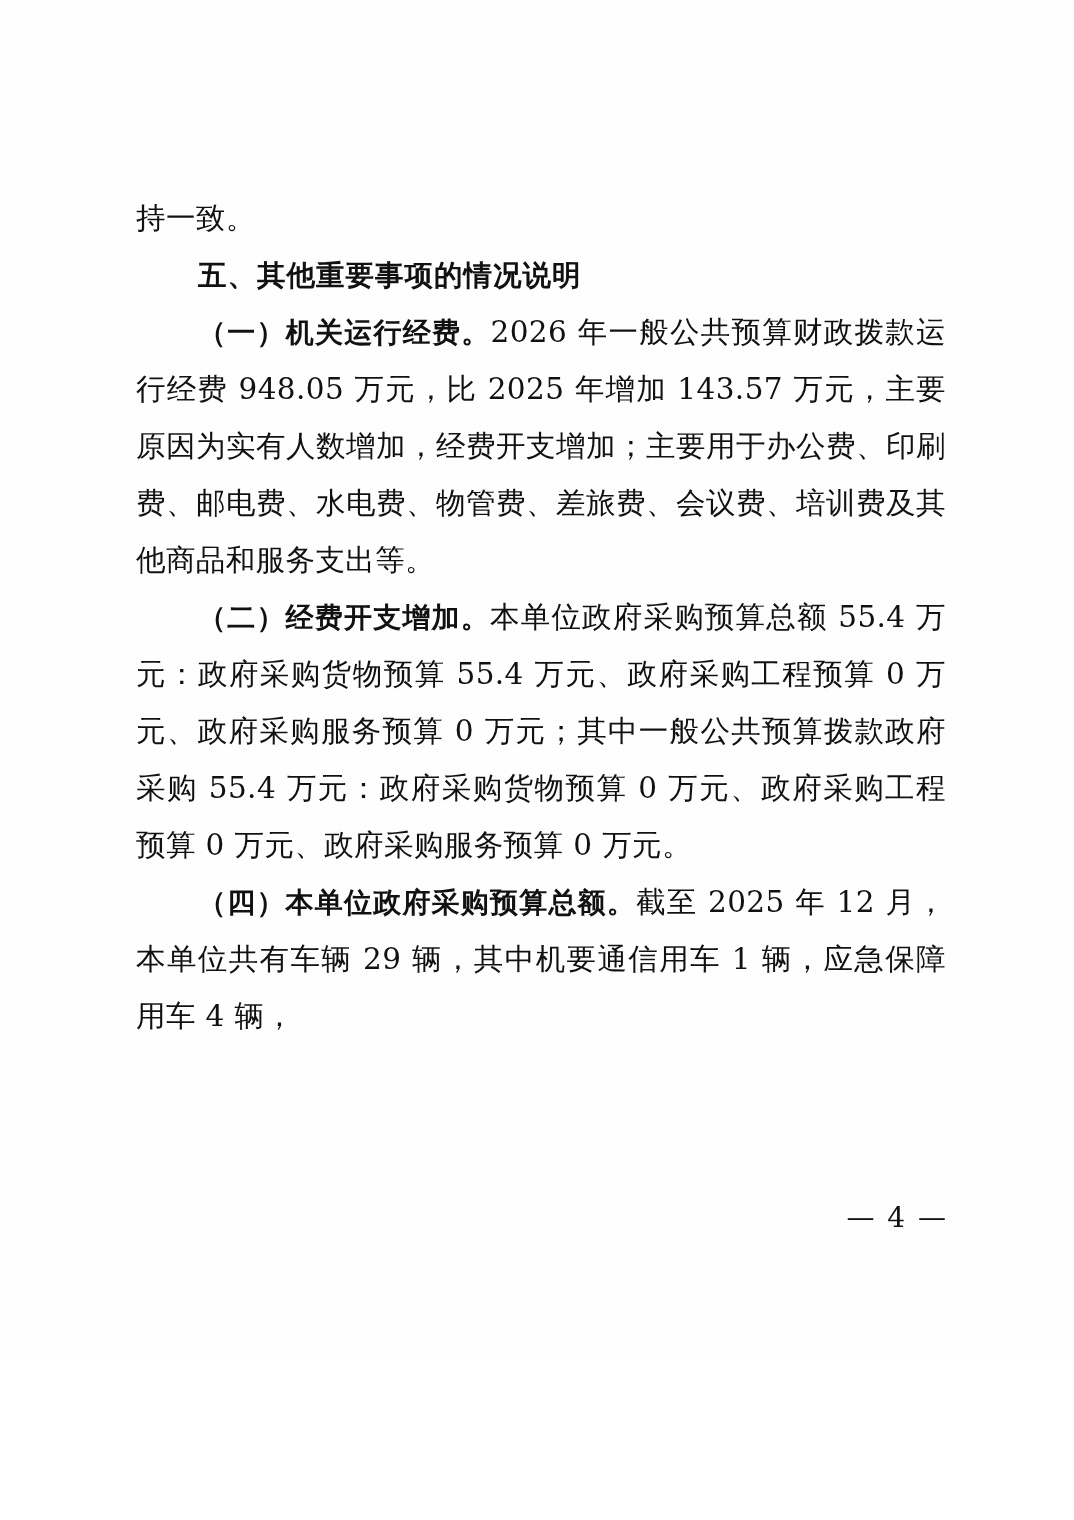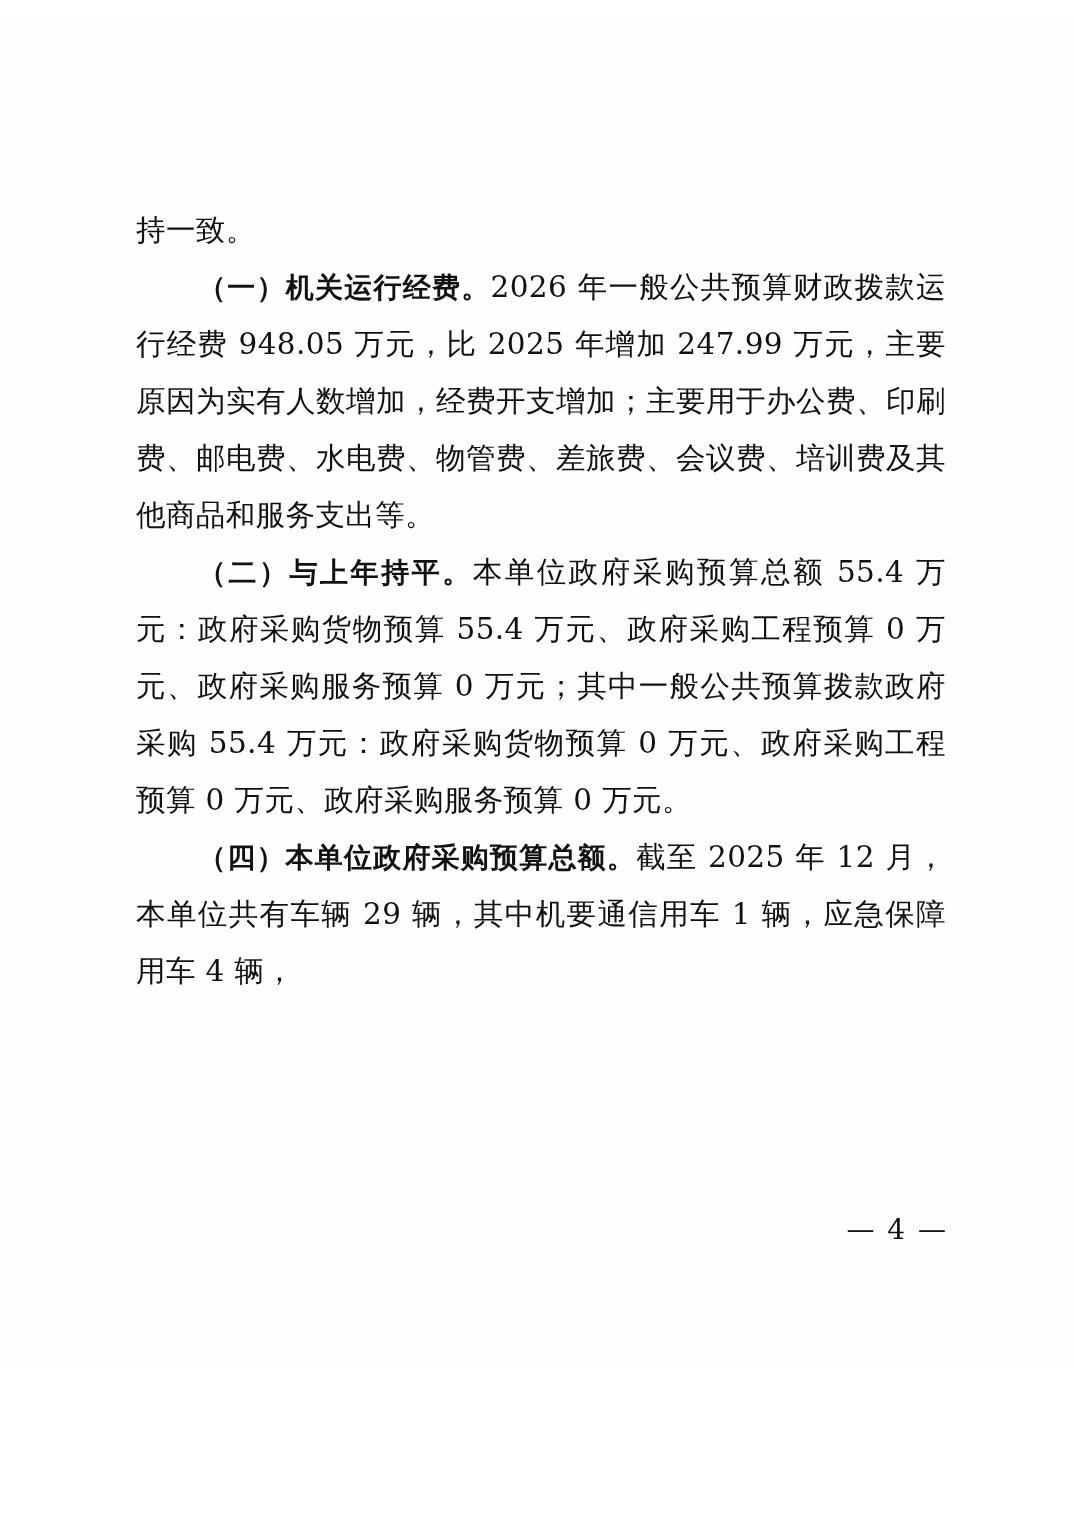--- a/index.html
+++ b/index.html
@@ -5,21 +5,21 @@
   html, body {
     margin: 0;
     padding: 0;
     background: #ffffff;
   }
   .page {
     position: relative;
     width: 1074px;
     height: 1352px;
     background: #fefefe;
-    margin: 16px auto;
+    margin: 4px auto;
     overflow: hidden;
     font-family: "DejaVu Serif", "Liberation Serif", serif;
     color: #111111;
   }
   .content {
     position: absolute;
     left: 136px;
     top: 186px;
     width: 810px;
   }
@@ -64,24 +64,25 @@
 </head>
 <body>
 
 <div class="page">
   <div class="content">
 
     <p class="block cont-line">持一致。</p>
 
 
 
+    <p class="block heading">五、其他重要事项的情况说明</p>
 
-    <p class="block indent"><span class="subhead-inline">（一）机关运行经费。</span><span>2026 年一般公共预算财政拨款运行经费 948.05 万元，比 2025 年增加 247.99 万元，主要原因为实有人数增加，经费开支增加；主要用于办公费、印刷费、邮电费、水电费、物管费、差旅费、会议费、培训费及其他商品和服务支出等。</span></p>
+    <p class="block indent"><span class="subhead-inline">（一）机关运行经费。</span><span>2026 年一般公共预算财政拨款运行经费 948.05 万元，比 2025 年增加 143.57 万元，主要原因为实有人数增加，经费开支增加；主要用于办公费、印刷费、邮电费、水电费、物管费、差旅费、会议费、培训费及其他商品和服务支出等。</span></p>
 
-    <p class="block indent"><span class="subhead-inline">（二）与上年持平。</span><span>本单位政府采购预算总额 55.4 万元：政府采购货物预算 55.4 万元、政府采购工程预算 0 万元、政府采购服务预算 0 万元；其中一般公共预算拨款政府采购 55.4 万元：政府采购货物预算 0 万元、政府采购工程预算 0 万元、政府采购服务预算 0 万元。</span></p>
+    <p class="block indent"><span class="subhead-inline">（二）经费开支增加。</span><span>本单位政府采购预算总额 55.4 万元：政府采购货物预算 55.4 万元、政府采购工程预算 0 万元、政府采购服务预算 0 万元；其中一般公共预算拨款政府采购 55.4 万元：政府采购货物预算 0 万元、政府采购工程预算 0 万元、政府采购服务预算 0 万元。</span></p>
 
 
     <p class="block indent"><span class="subhead-inline">（四）本单位政府采购预算总额。</span><span>截至 2025 年 12 月，本单位共有车辆 29 辆，其中机要通信用车 1 辆，应急保障用车 4 辆，</span></p>
 
   </div>
 
   <div class="footer">— 4 —</div>
 </div>
 
 </body></html>

